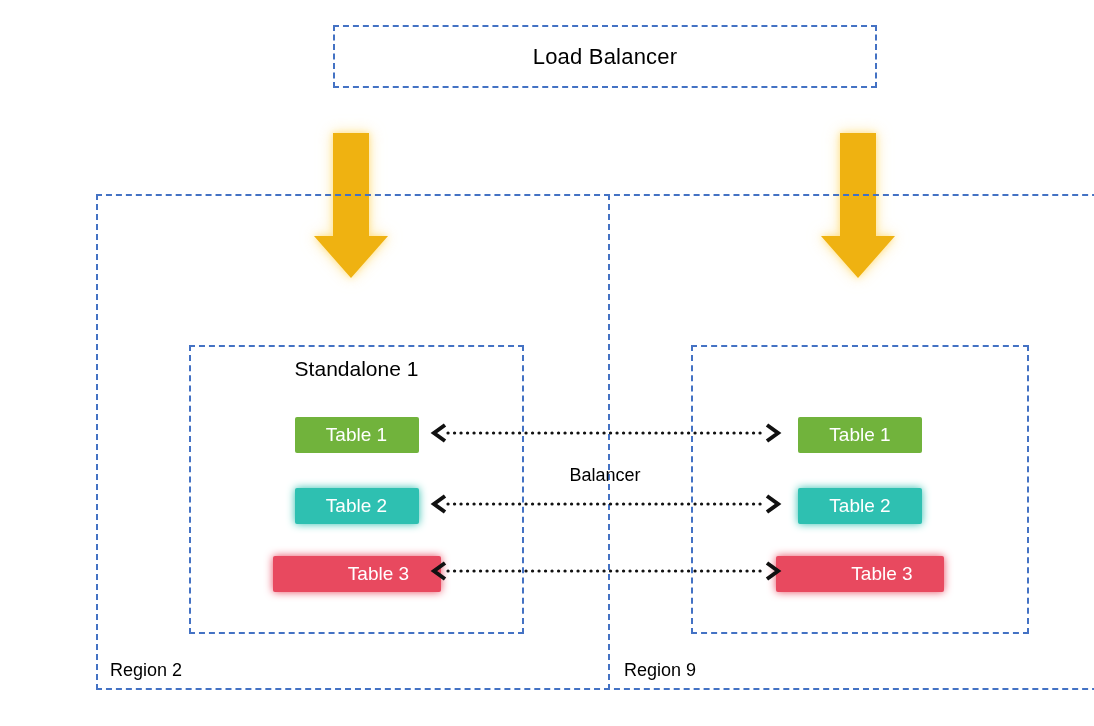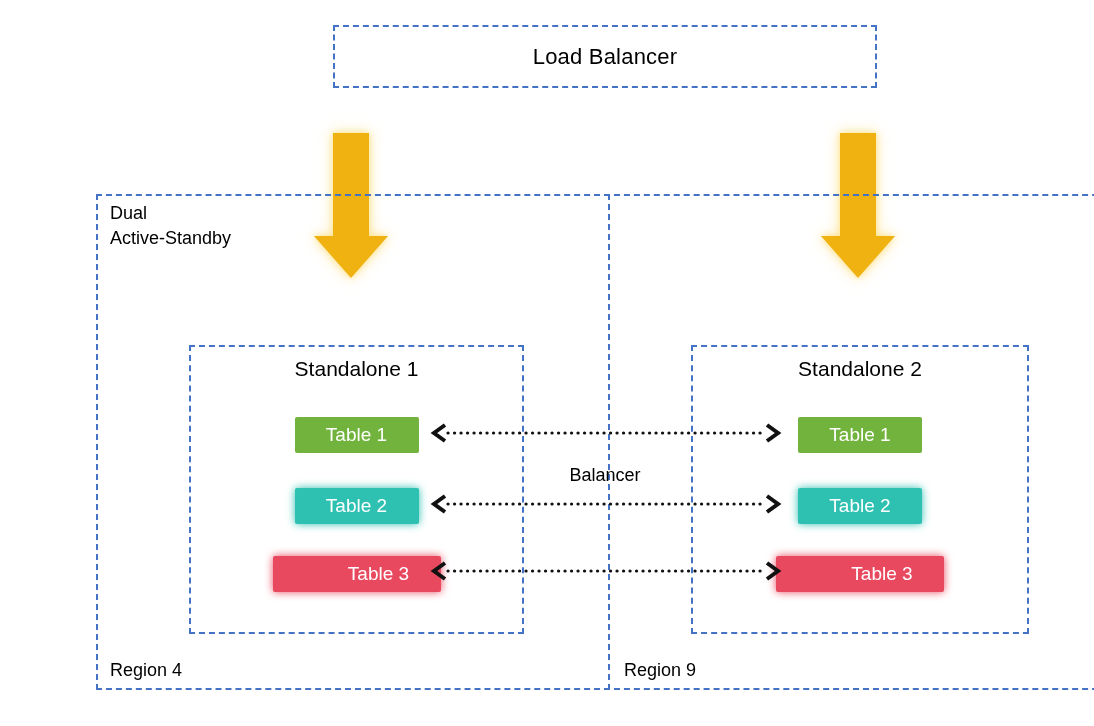--- a/index.html
+++ b/index.html
@@ -131,37 +131,32 @@
   <svg class="gold-arrow a1" viewBox="0 0 80 160" aria-hidden="true">
     <polygon points="22,2 58,2 58,105 77,105 40,147 3,105 22,105" fill="#EFB211"></polygon>
   </svg>
   <svg class="gold-arrow a2" viewBox="0 0 80 160" aria-hidden="true">
     <polygon points="22,2 58,2 58,105 77,105 40,147 3,105 22,105" fill="#EFB211"></polygon>
   </svg>
 
   <div class="dashed-box cluster-box">
     <div class="region-divider"></div>
 
-    <div class="cluster-label">
-      <div>Dual</div>
-      <div>Active-Standby</div>
-    </div>
 
-    <div class="region-label r1">Region 4</div>
+    <div class="region-label r1">Region 2</div>
     <div class="region-label r2">Region 9</div>
 
     <div class="standalone-box s1">
       <div class="standalone-title">Standalone 1</div>
       <div class="table-chip t1" style="background-color: rgb(113, 179, 60);">Table 1</div>
       <div class="table-chip t2" style="background-color: rgb(46, 192, 177); box-shadow: rgb(46, 192, 177) 0px 0px 9px;">Table 2</div>
       <div class="table-chip t3" style="background-color: rgb(232, 73, 95); box-shadow: rgb(232, 73, 95) 0px 0px 9px;">Table 3</div>
     </div>
 
     <div class="standalone-box s2">
-      <div class="standalone-title">Standalone 2</div>
       <div class="table-chip t1" style="background-color: rgb(113, 179, 60);">Table 1</div>
       <div class="table-chip t2" style="background-color: rgb(46, 192, 177); box-shadow: rgb(46, 192, 177) 0px 0px 9px;">Table 2</div>
       <div class="table-chip t3" style="background-color: rgb(232, 73, 95); box-shadow: rgb(232, 73, 95) 0px 0px 9px;">Table 3</div>
     </div>
   </div>
 
   <svg class="rep-arrow r1" viewBox="0 0 352 24" aria-hidden="true">
     <line x1="18" y1="12" x2="334" y2="12" stroke="#111111" stroke-width="3.2" stroke-linecap="round" stroke-dasharray="0.1 6.4"></line>
     <path d="M15,4 L4,12 L15,20" fill="none" stroke="#111111" stroke-width="4"></path>
     <path d="M337,4 L348,12 L337,20" fill="none" stroke="#111111" stroke-width="4"></path>

